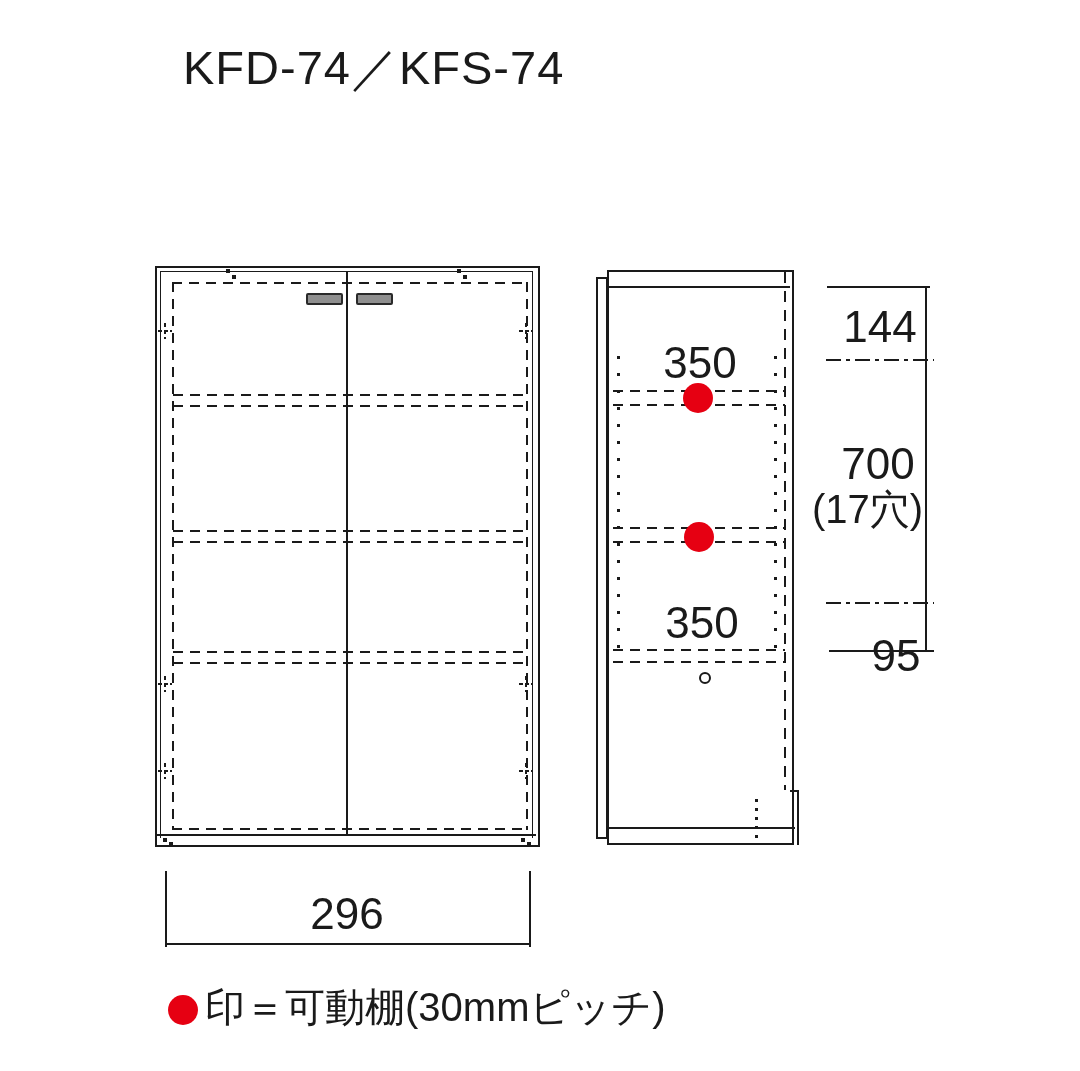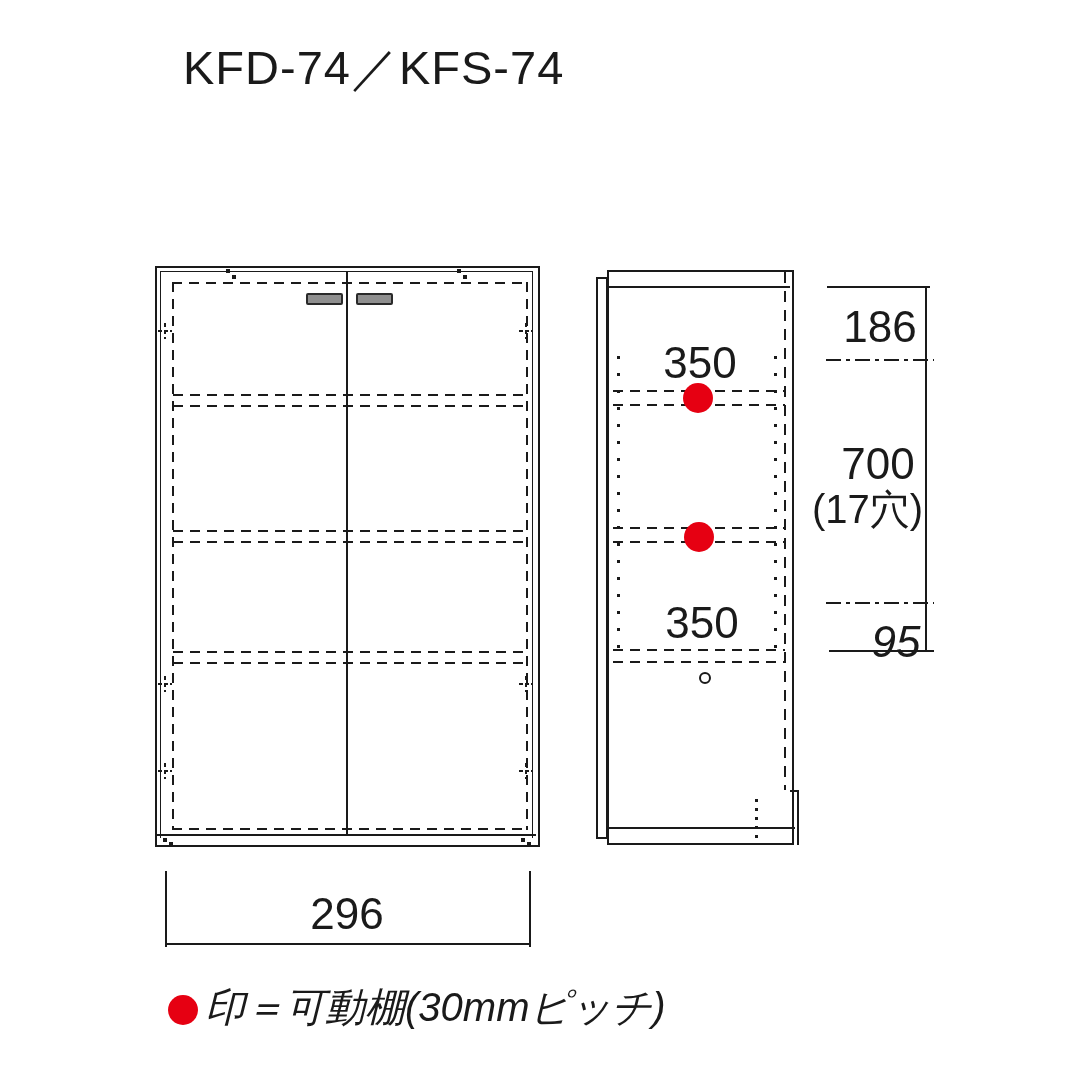--- a/index.html
+++ b/index.html
@@ -38,21 +38,21 @@
   .hinge::before { content:""; position:absolute; left:6px; top:0; width:2px; height:16px;
     background-image:repeating-linear-gradient(180deg,var(--ln) 0 4px,transparent 4px 7px); }
   .hinge::after { content:""; position:absolute; left:0; top:7px; width:14px; height:2px;
     background-image:repeating-linear-gradient(90deg,var(--ln) 0 4px,transparent 4px 6px); }
   .small-hole { width:8px; height:8px; border:2px solid var(--ln); border-radius:50%; background:#fff; }
   .step-notch { border-top:2px solid var(--ln); border-right:2px solid var(--ln); }
   
   .dim-text { font-size:44px; line-height:1; text-align:center; white-space:nowrap; }
   .dim-text-sm { font-size:40px; line-height:1; text-align:center; white-space:nowrap; }
   .title-text { font-size:47px; line-height:1; letter-spacing:1px; white-space:nowrap; }
-  .legend-text { font-size:40px; line-height:1; white-space:nowrap;font-style:italic; }
+  .legend-text { font-size:40px; line-height:1; white-space:nowrap; }
 </style>
 </head>
 <body>
 
 <div id="canvas">
 
   <div class="abs title-text" style="left:183px; top:44px;">KFD-74／KFS-74</div>
 
   <div>
     <div class="abs rect2" style="left:155px; top:266px; width:381px; height:577px;"></div>
@@ -121,24 +121,24 @@
     <div class="abs small-hole" style="left:699px; top:672px;"></div>
   </div>
 
   <div>
     <div class="abs h-line" style="left:827px; top:286px; width:103px;"></div>
     <div class="abs v-line" style="left:925px; top:286px; height:366px;"></div>
     <div class="abs h-dashdot" style="left:826px; top:359px; width:108px;"></div>
     <div class="abs h-dashdot" style="left:826px; top:602px; width:108px;"></div>
     <div class="abs h-line" style="left:829px; top:650px; width:105px;"></div>
 
-    <div class="abs dim-text" style="left:832px; top:305px; width:96px;">186</div>
+    <div class="abs dim-text" style="left:832px; top:305px; width:96px;">144</div>
     <div class="abs dim-text" style="left:828px; top:442px; width:100px;">700</div>
     <div class="abs dim-text-sm" style="left:795px; top:489px; width:145px;">(17穴)</div>
-    <div class="abs dim-text" style="left:848px; top:620px; width:96px;font-style:italic;">95</div>
+    <div class="abs dim-text" style="left:848px; top:634px; width:96px;">95</div>
   </div>
 
   <div>
     <div class="abs red-dot" style="left:168px; top:995px;"></div>
     <div class="abs legend-text" style="left:205px; top:987px;">印＝可動棚(30mmピッチ)</div>
   </div>
 
 </div>
 
 </body></html>

